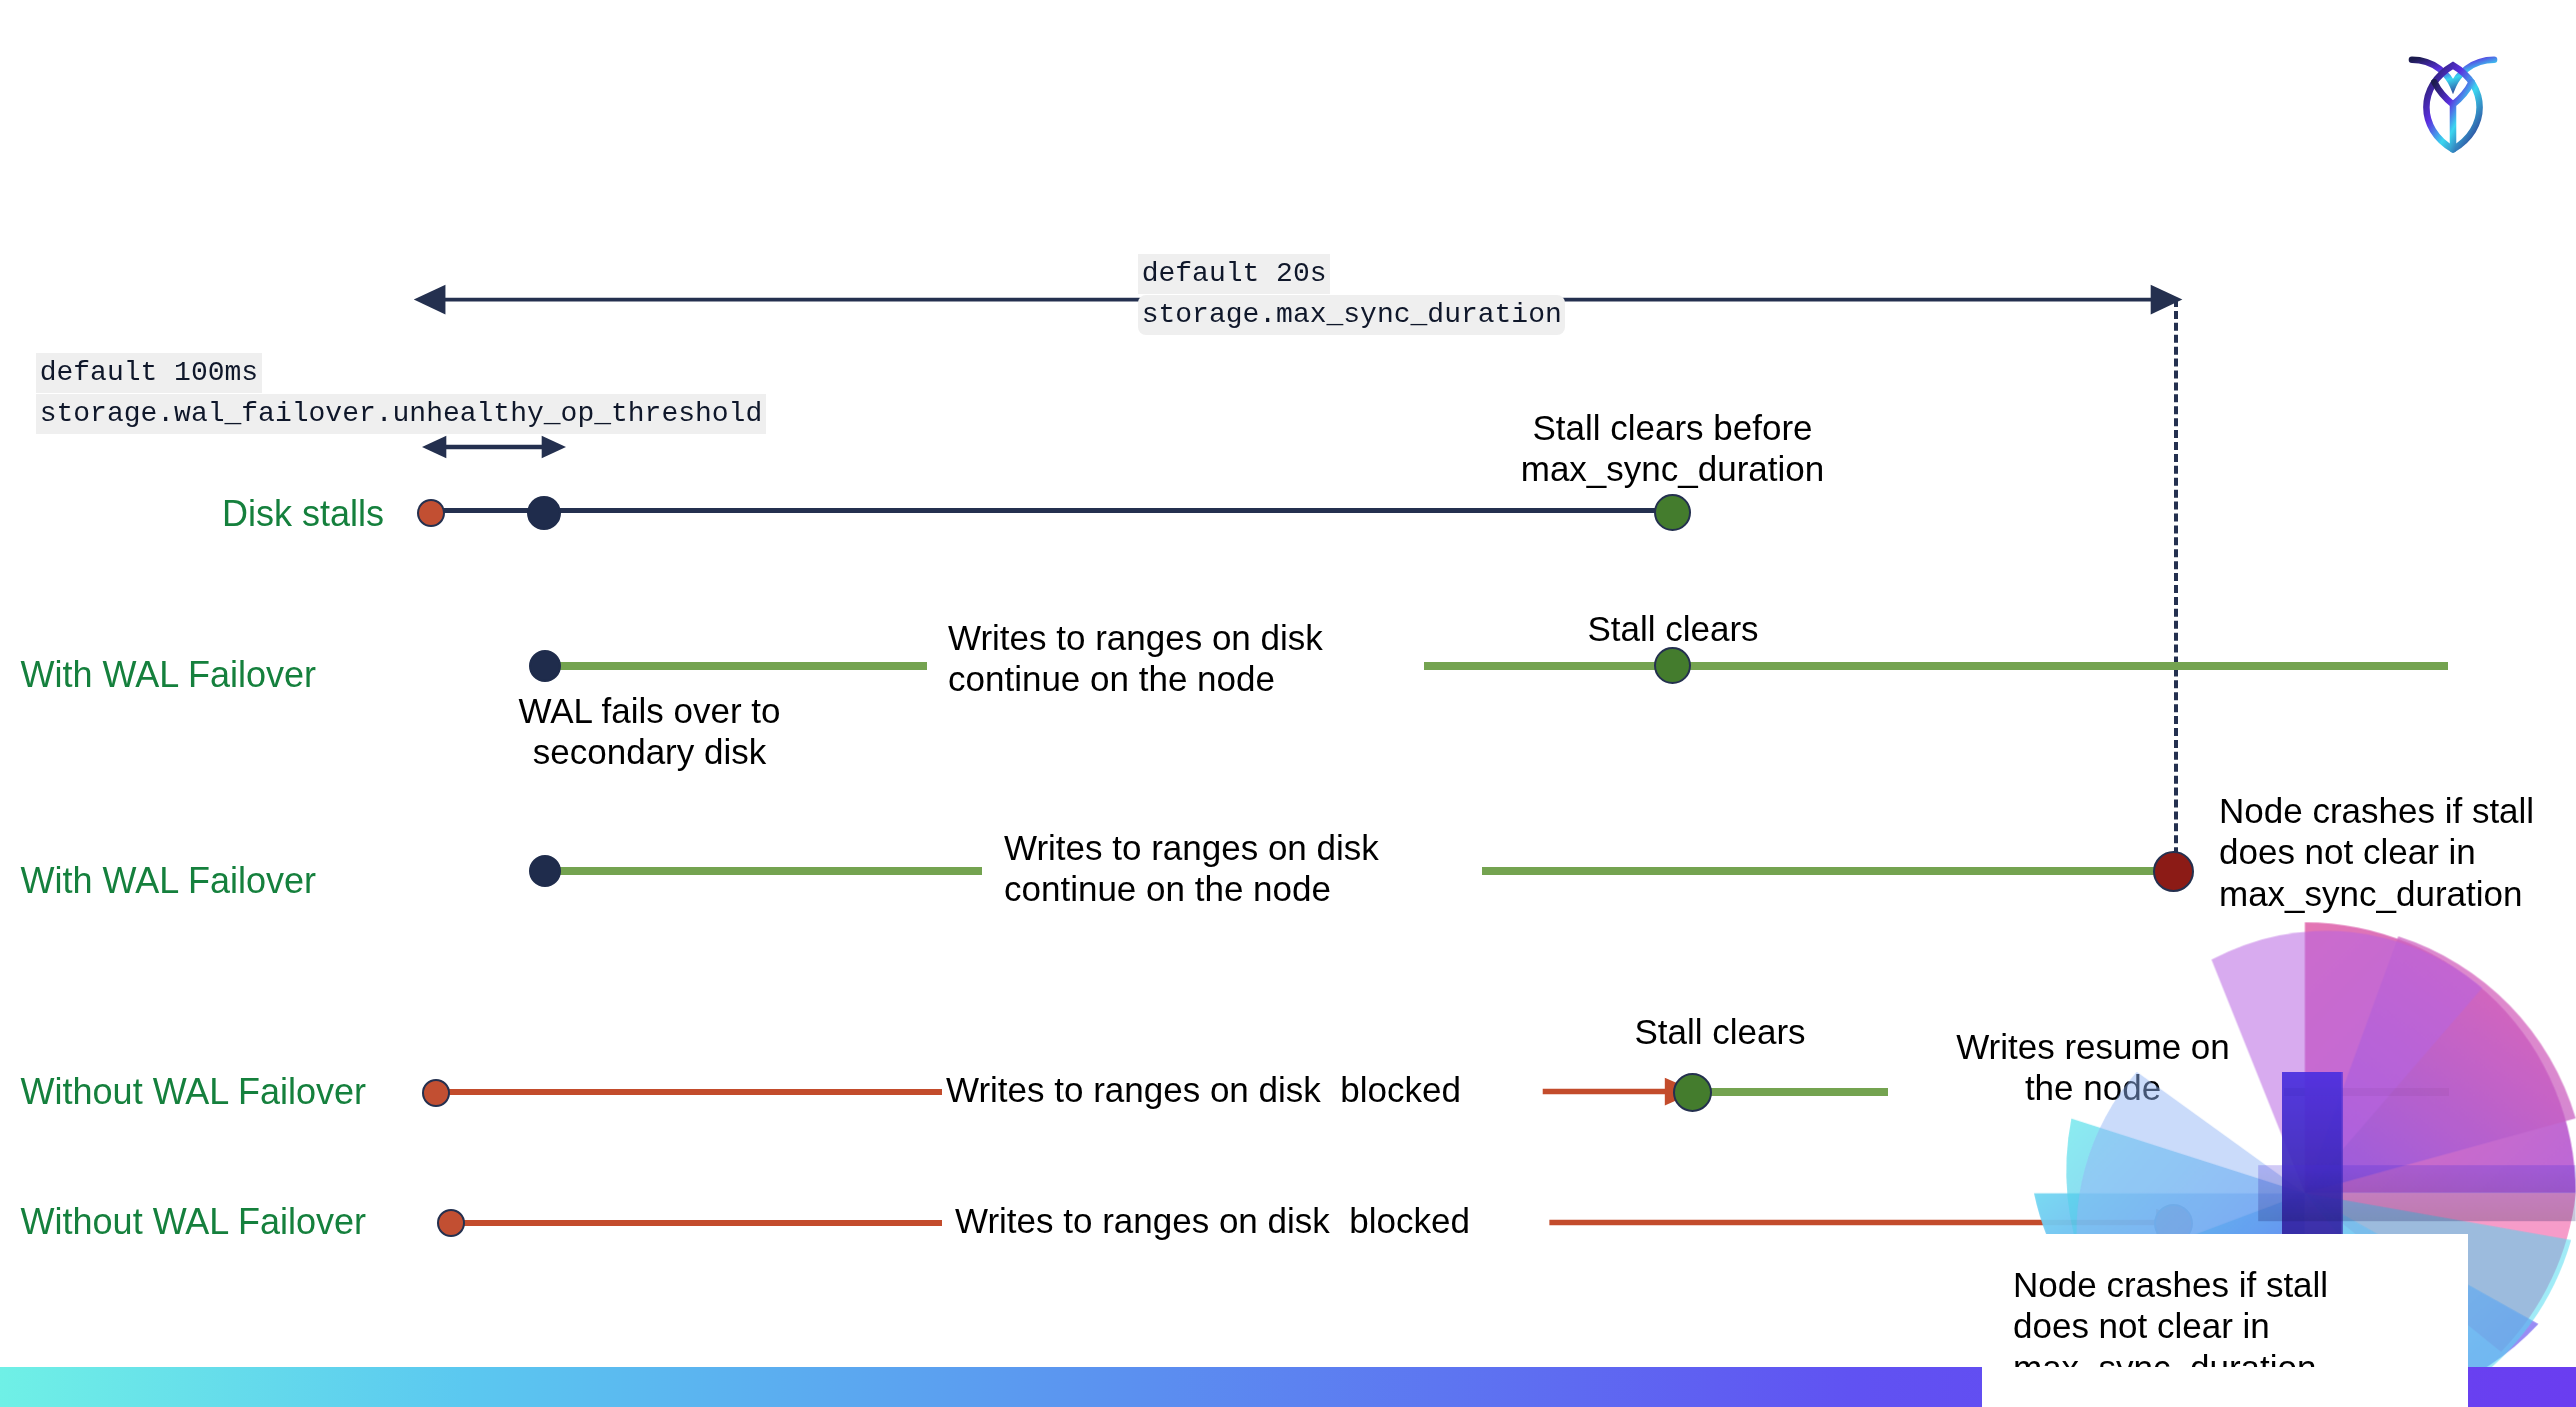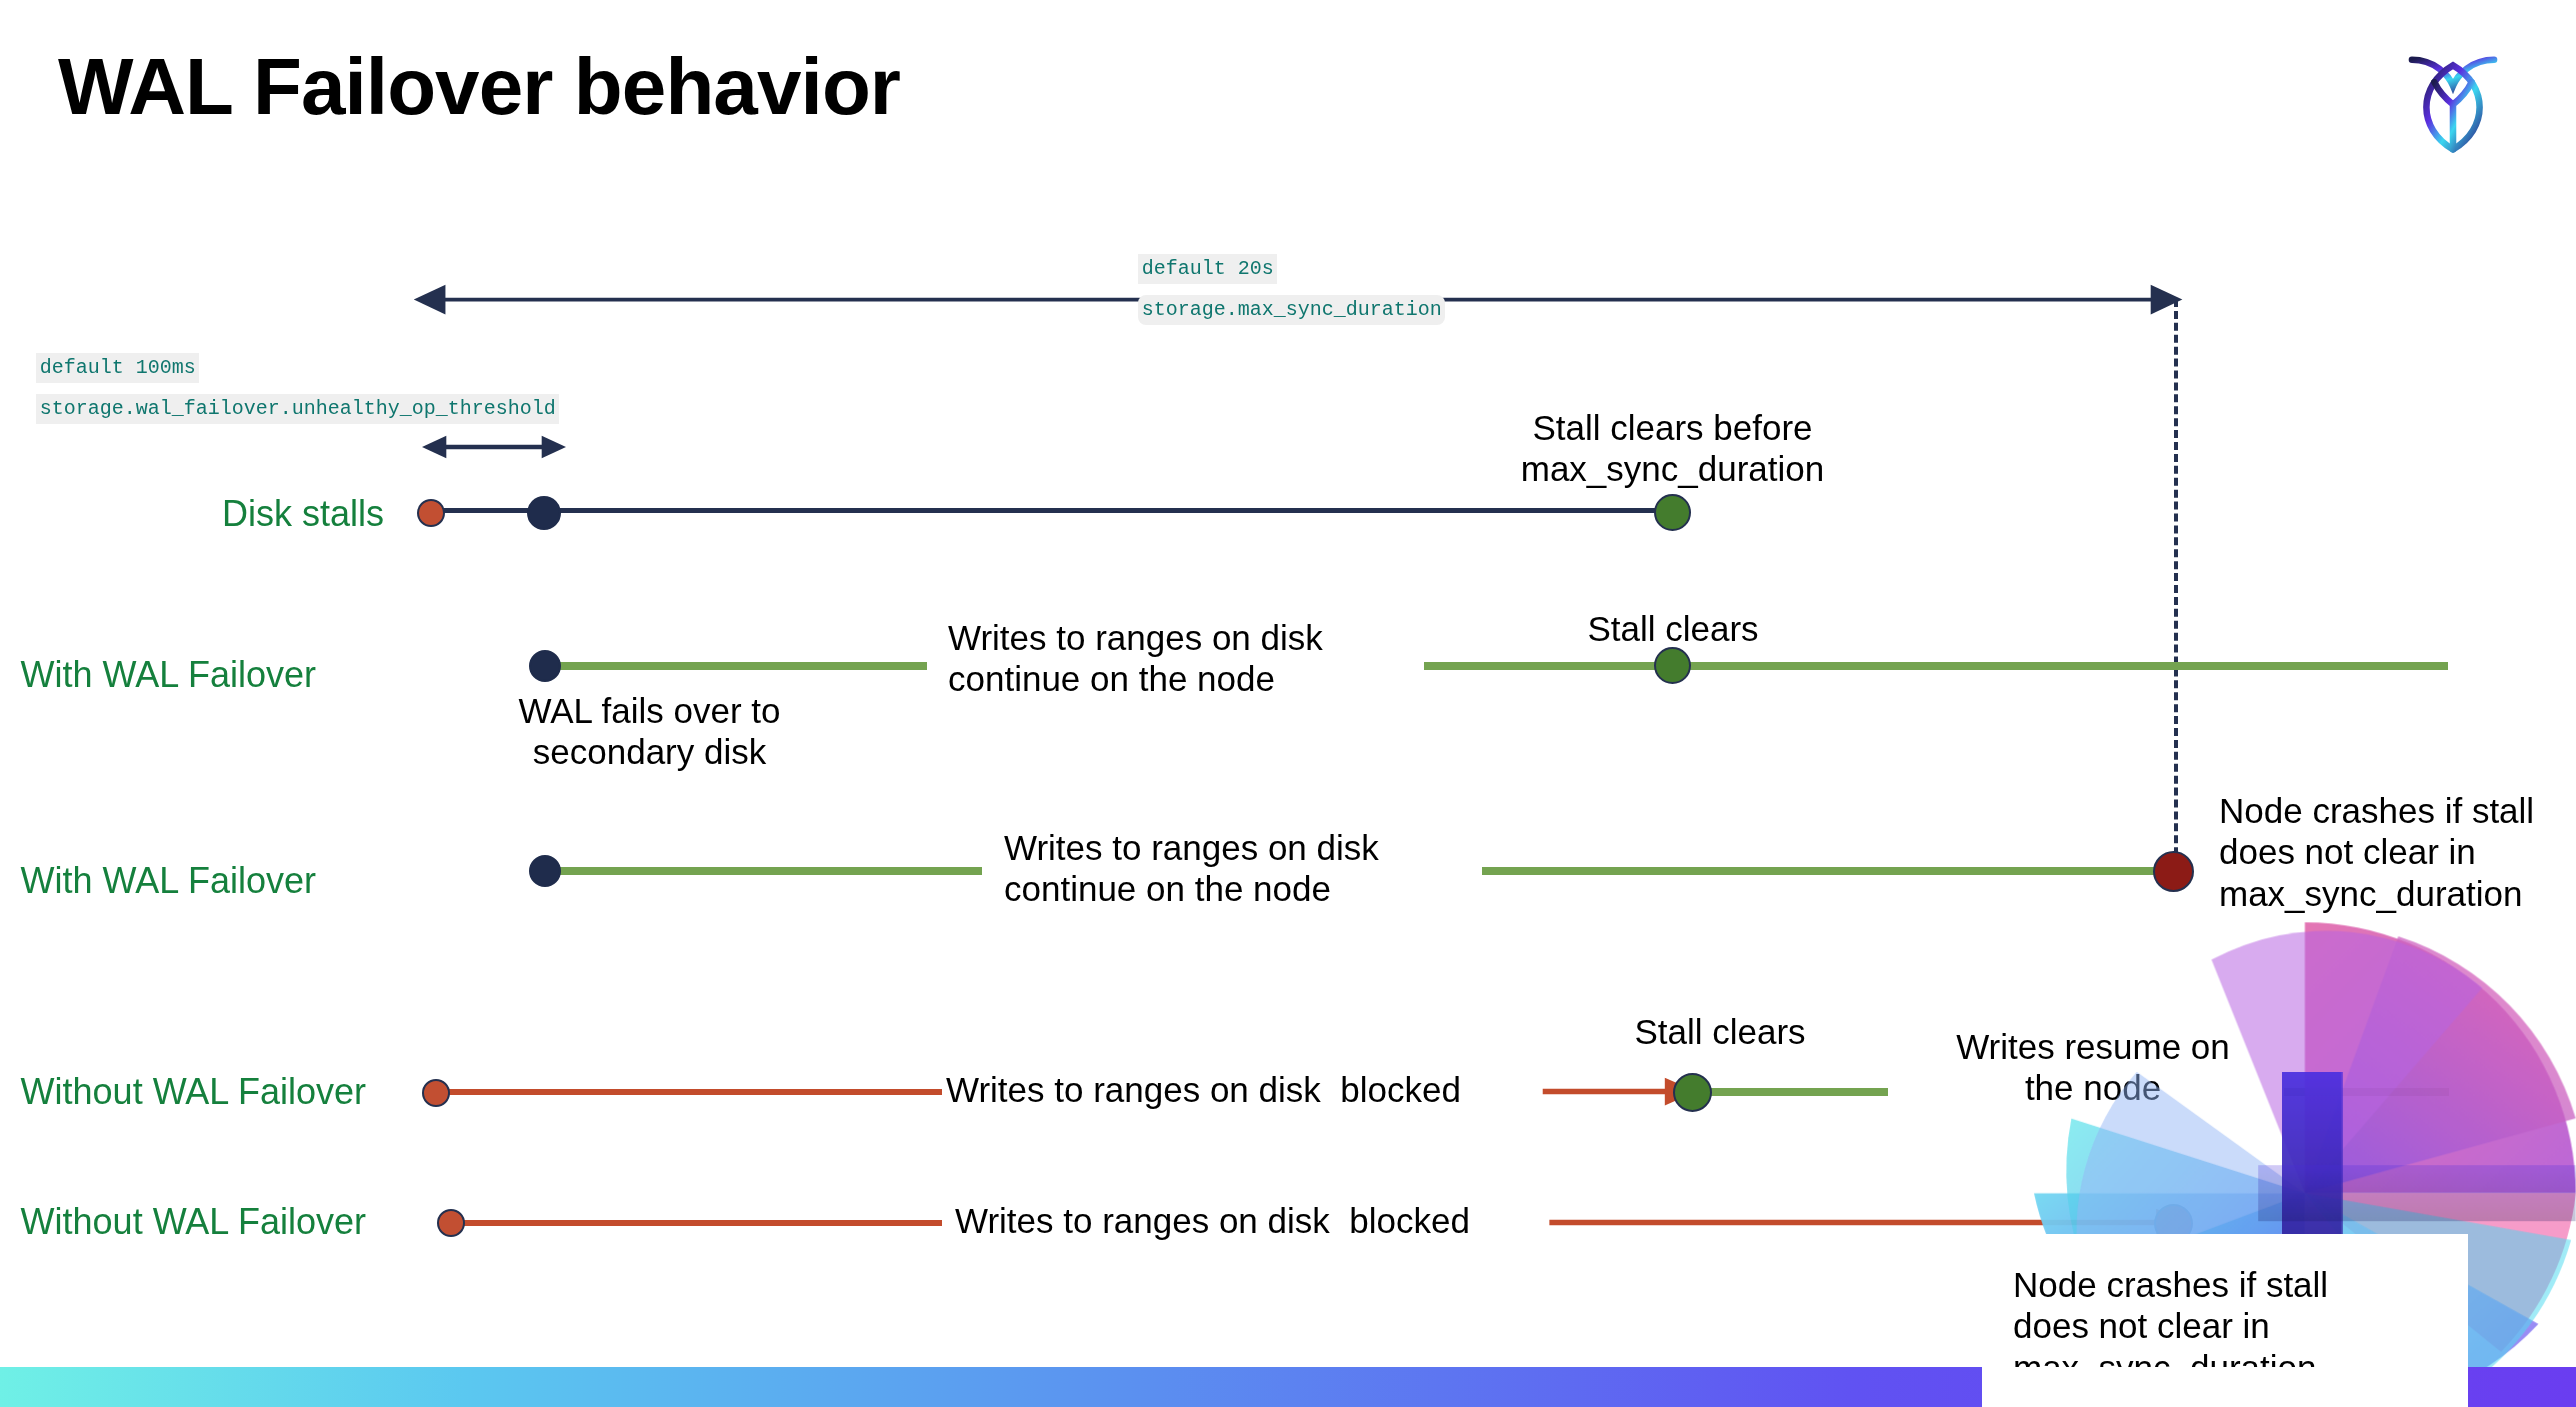--- a/index.html
+++ b/index.html
@@ -19,21 +19,21 @@
     color:#000;line-height:1.05;white-space:nowrap;
   }
 
   
   .logo{position:absolute;left:2397px;top:28px;width:112px;height:140px;}
 
   
   .code{
     position:absolute;
     font-family:"Liberation Mono", monospace;
-    font-size:20px;color:#0f766e;
+    font-size:28px;color:#0f172a;
     background:#efefef;
     padding:1.9px 3.7px;white-space:nowrap;line-height:1.30;
   }
 
   
   .lbl{
     position:absolute;color:#000;
     font-size:35px;line-height:1.18;white-space:pre;
   }
   .lbl.c{text-align:center;}
@@ -71,21 +71,20 @@
     background:linear-gradient(90deg,#6ff0e6 0%,#5bc8f0 18%,#5b8ef0 45%,#6052f2 72%,#6a3df0 100%);
   }
   .whitebox{position:absolute;background:#fff;}
   svg{display:block;}
 </style>
 </head>
 <body>
 
 <div class="slide">
 
-  <div class="title">WAL Failover behavior</div>
 
   <div class="logo">
     <svg viewBox="0 0 120 150" width="112" height="140">
       <defs>
         <linearGradient id="lg" x1="0" y1="0" x2="1" y2="1">
           <stop offset="0%" stop-color="#1b1b4d"></stop>
           <stop offset="35%" stop-color="#5b2fe0"></stop>
           <stop offset="60%" stop-color="#3ad6f0"></stop>
           <stop offset="100%" stop-color="#2b1b80"></stop>
         </linearGradient>

